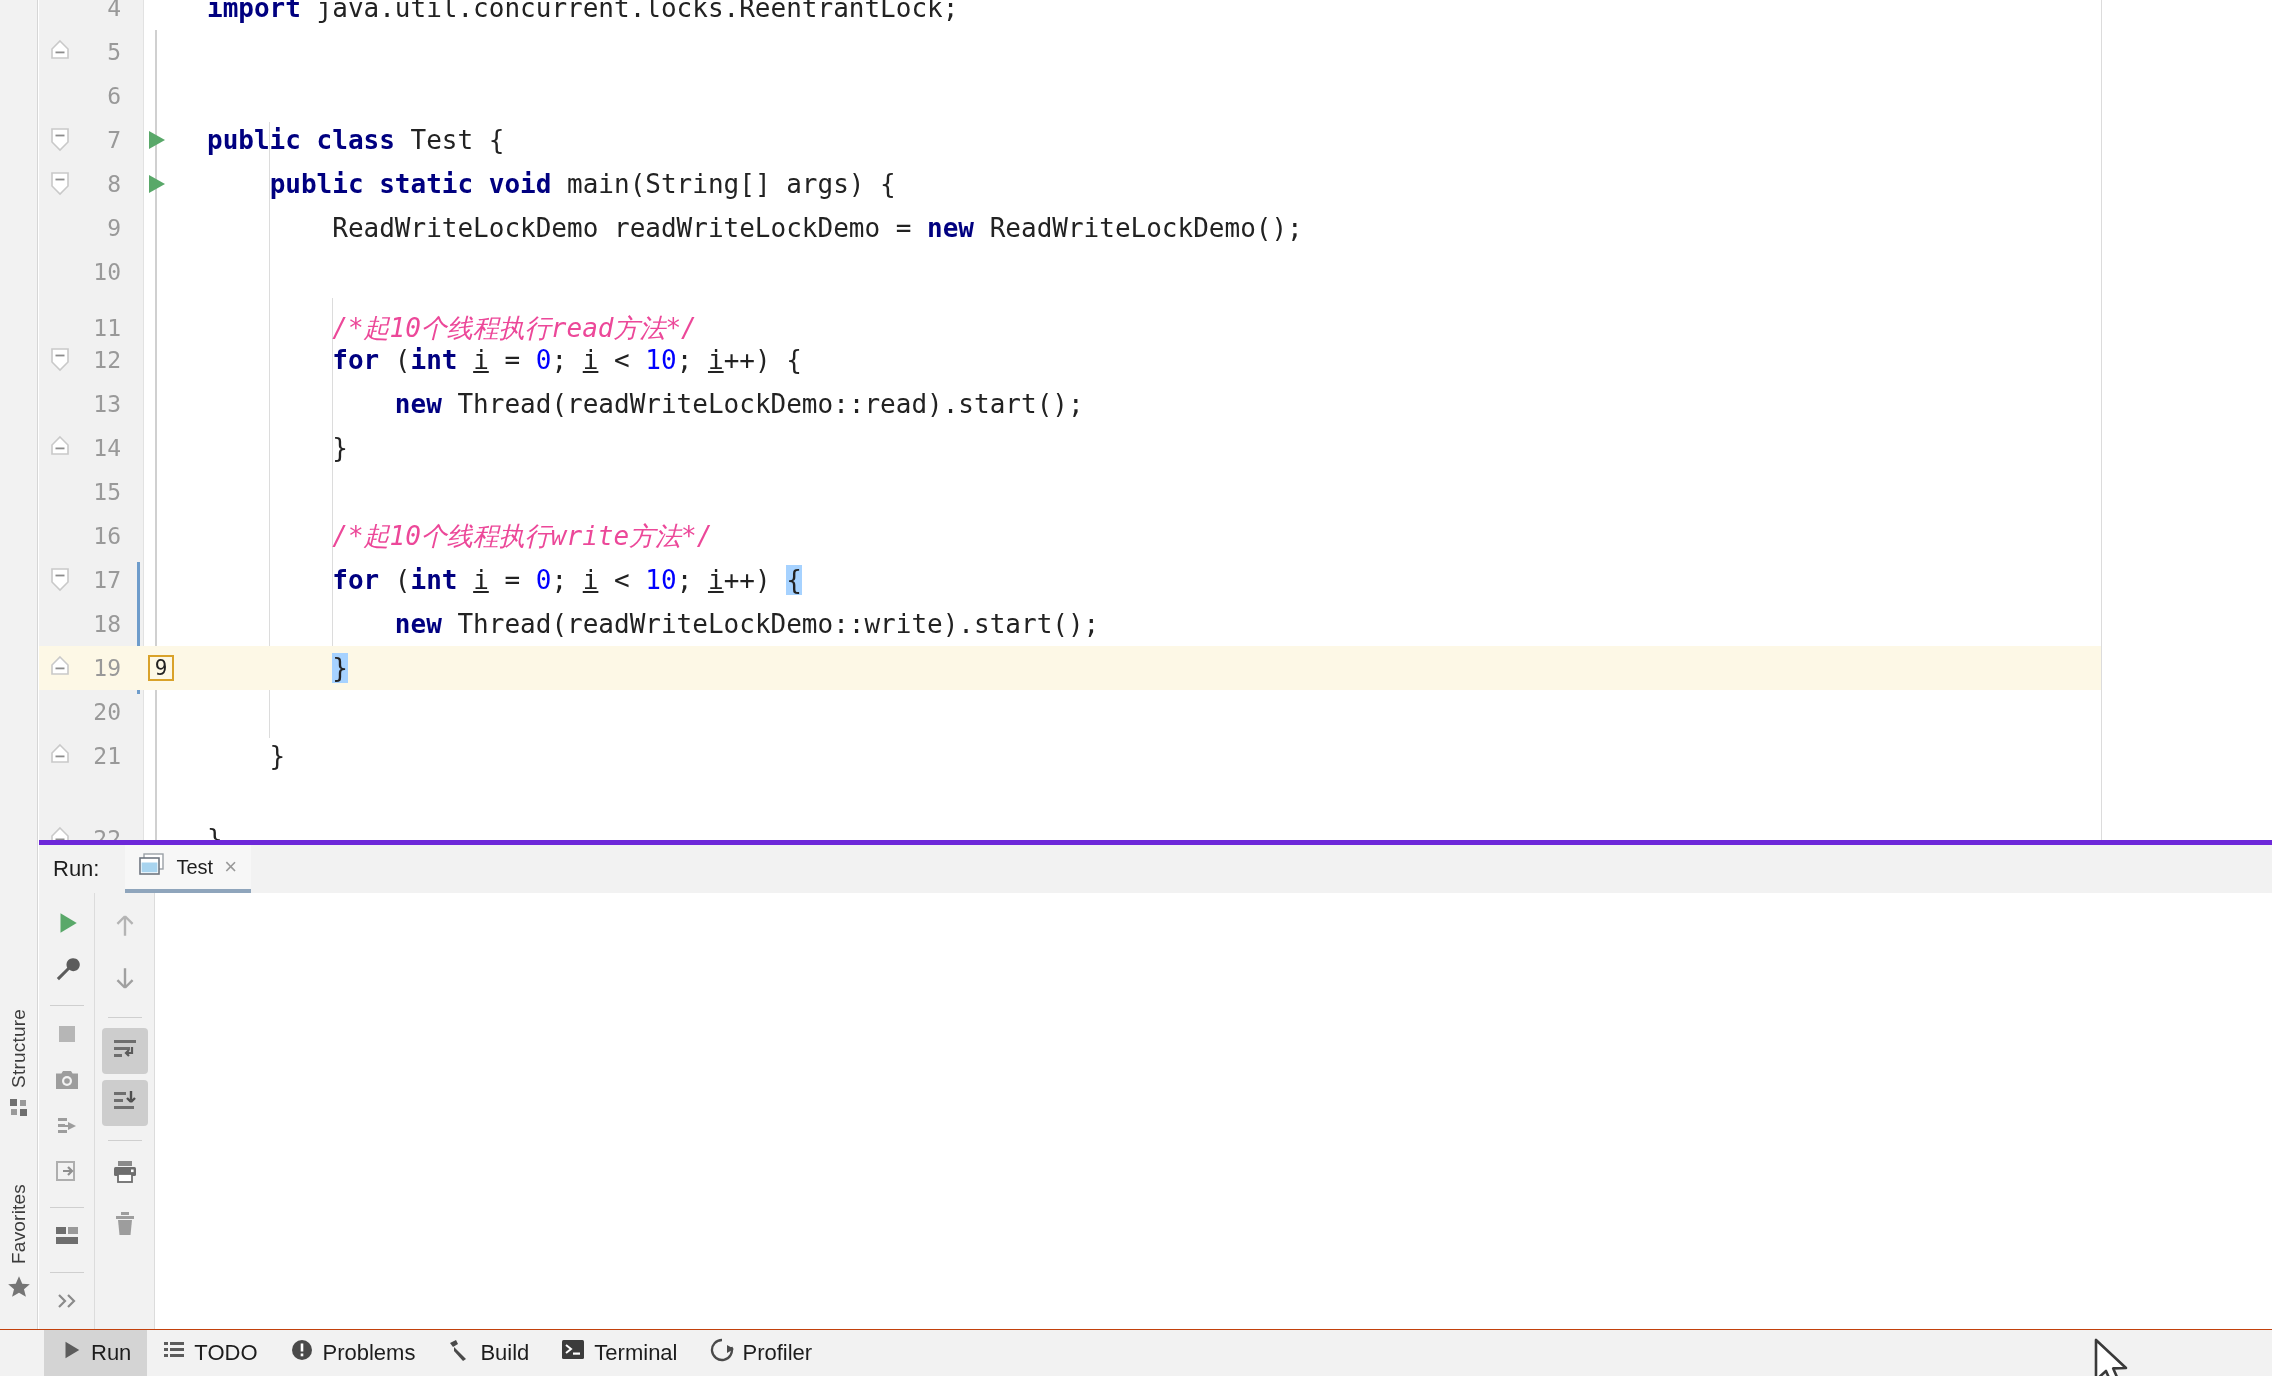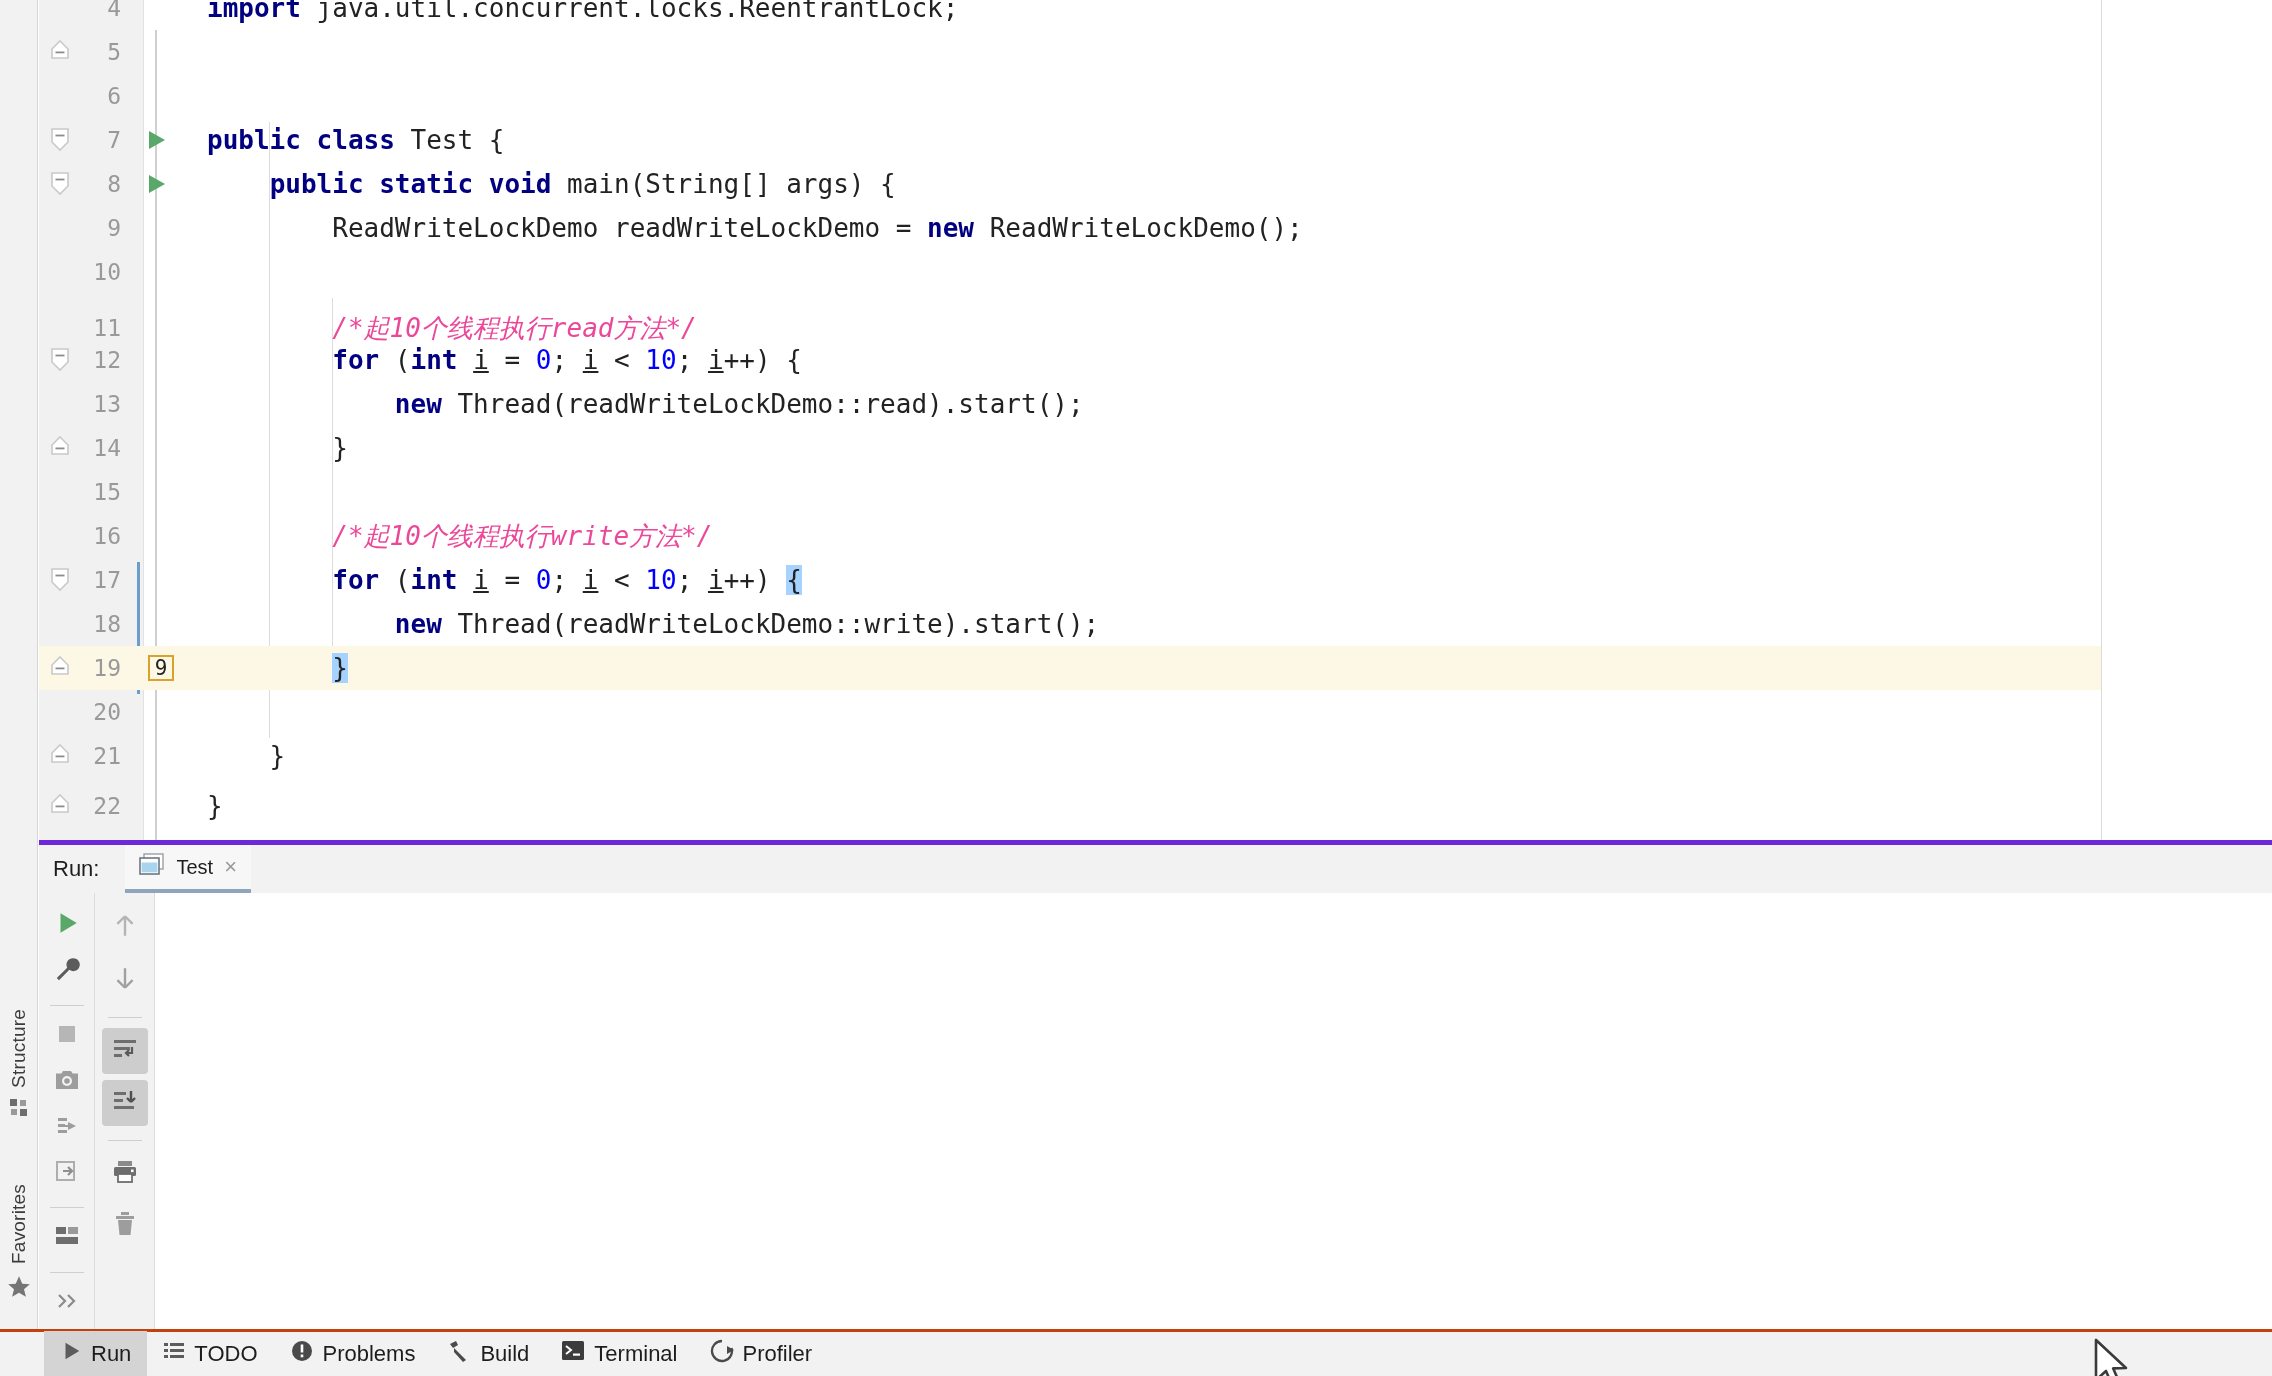--- a/index.html
+++ b/index.html
@@ -160,21 +160,21 @@
   .tb-btn.pressed { background: #cdcdcd; }
   .tb-sep { width: 34px; height: 1px; background: #cfcfcf; margin: 8px 0 10px; }
   .console-area {
     position: absolute; left: 117px; top: 0; right: 0; bottom: 0;
     background: #ffffff;
   }
 
   
   .status-bar {
     position: absolute; left: 0; bottom: 0; right: 0; height: 47px;
-    background: #f2f2f2; border-top: 3px solid #c2410c;
+    background: #f2f2f2; border-top: 1px solid #c2410c;
     display: flex; align-items: center;
   }
   .sb-item {
     display: flex; align-items: center; gap: 9px;
     height: 47px; padding: 0 16px; cursor: pointer;
     font-size: 22px; color: #1d1d1d;
   }
   .sb-item.active { background: #d4d4d4; }
   .sb-spacer { width: 44px; }
 
@@ -315,21 +315,21 @@
           <div class="code-text"></div>
         </div>
         <div class="line" style="top: 734px;">
           <div class="ln-num">21</div>
           <div class="fold-mark" style="top: 9px;"><svg width="22" height="26" viewBox="0 0 22 26">
               <path d="M11,2 l8,8 v9 h-16 v-9 z" fill="#ffffff" stroke="#c9c9c9" stroke-width="1.6"></path>
               <rect x="6.5" y="12.5" width="9" height="1.8" fill="#8d8d8d"></rect>
             </svg></div>
           <div class="code-text"><span>    }</span></div>
         </div>
-        <div class="line" style="top: 784px; text-decoration: underline;">
+        <div class="line" style="top: 817px; text-decoration: underline;">
           <div class="ln-num">22</div>
           <div class="fold-mark" style="top: 9px;"><svg width="22" height="26" viewBox="0 0 22 26">
               <path d="M11,2 l8,8 v9 h-16 v-9 z" fill="#ffffff" stroke="#c9c9c9" stroke-width="1.6"></path>
               <rect x="6.5" y="12.5" width="9" height="1.8" fill="#8d8d8d"></rect>
             </svg></div>
           <div class="code-text"><span>}</span></div>
         </div>
       </div>
     <div class="right-gap"></div>
     <div class="scroll-track"></div>

